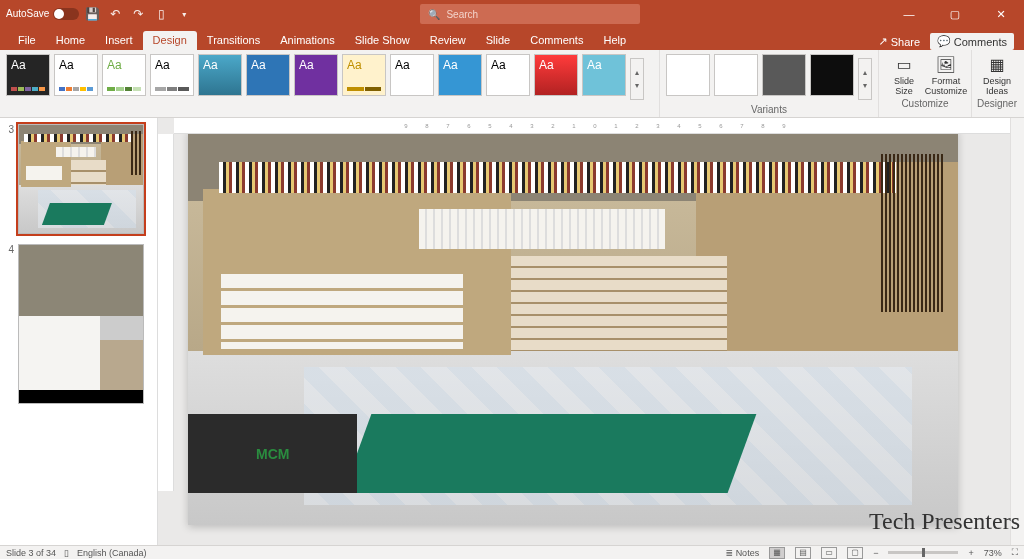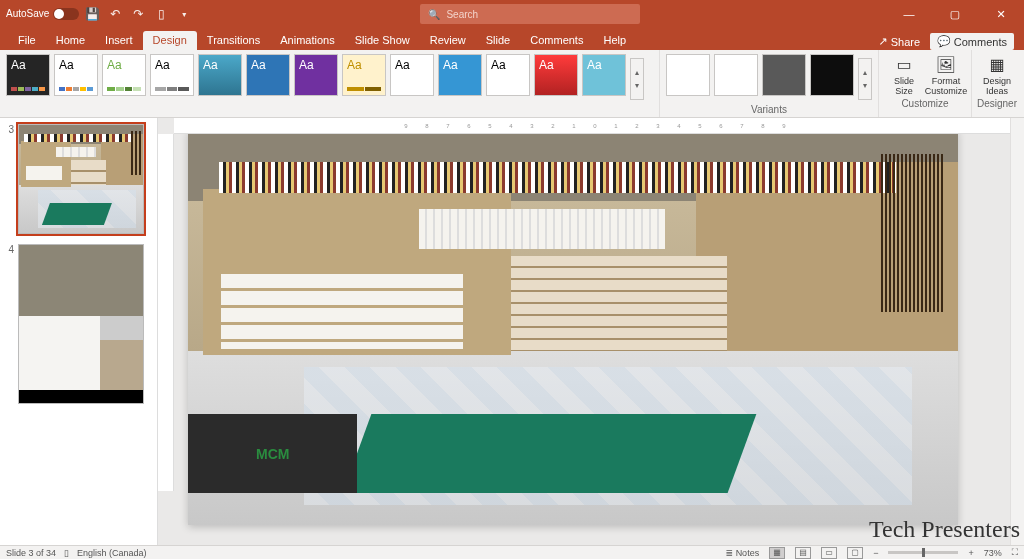--- a/index.html
+++ b/index.html
@@ -62,21 +62,21 @@
 
   
   .statusbar { position: absolute; bottom: 0; left: 0; right: 0; height: 14px; background: #f3f2f1; border-top: 1px solid #d6d4d2; display: flex; align-items: center; font-size: 9px; color: #555; padding: 0 6px; }
   .statusbar .sb-r { margin-left: auto; display: flex; gap: 10px; align-items: center; }
   .sb-view { width: 16px; height: 12px; border: 1px solid #999; display: flex; align-items: center; justify-content: center; font-size: 8px; }
   .sb-view.active { background: #d0cece; }
   .zoom-slider { width: 70px; height: 3px; background: #c8c6c4; position: relative; }
   .zoom-slider::after { content: ""; position: absolute; left: 48%; top: -3px; width: 3px; height: 9px; background: #666; }
 
   
-  .watermark { position: absolute; right: 4px; bottom: 16px; font-family: "Georgia", serif; font-size: 24px; color: #333; z-index: 50; }
+  .watermark { position: absolute; right: 4px; bottom: 24px; font-family: "Georgia", serif; font-size: 24px; color: #333; z-index: 50; }
 
   
   .scene { position: absolute; inset: 0; }
   .scene .wall { position: absolute; top: 0; left: 0; right: 0; height: 18%; background: #8c8474; }
   .scene .deskback { position: absolute; top: 18%; left: 0; right: 0; height: 38%; background: linear-gradient(#c7b899, #b8a888); }
   .scene .desktop { position: absolute; top: 56%; left: 0; right: 0; bottom: 0; background: linear-gradient(#dedede 0%, #c8c8c8 100%); }
   .scene .mat { position: absolute; top: 72%; left: 22%; width: 50%; height: 20%; background: #1a7a5e; transform: skewX(-20deg); }
   .scene .paper { position: absolute; top: 60%; left: 15%; right: 6%; height: 35%; background: repeating-linear-gradient(45deg, #e8eef5 0 18px, #d4e2f0 18px 36px); opacity: .5; }
   .scene .shelf-l { position: absolute; top: 15%; left: 2%; width: 40%; height: 42%; background: #bfa87e; }
   .scene .shelf-r { position: absolute; top: 8%; right: -2%; width: 36%; height: 48%; background: #b89f76; }

